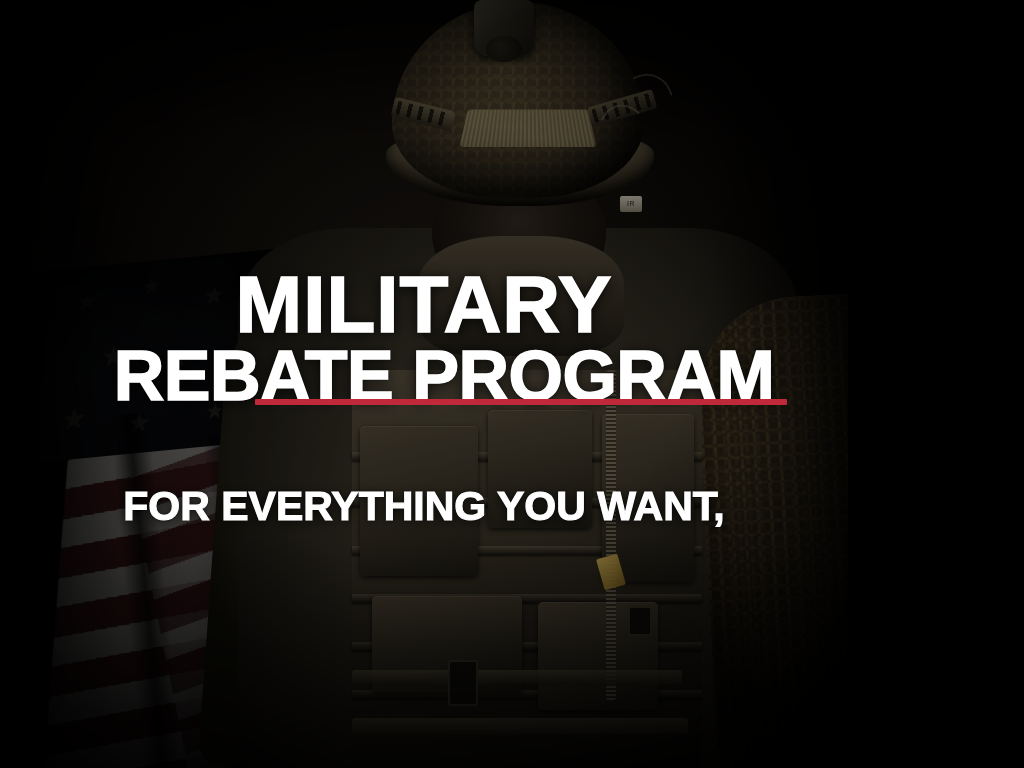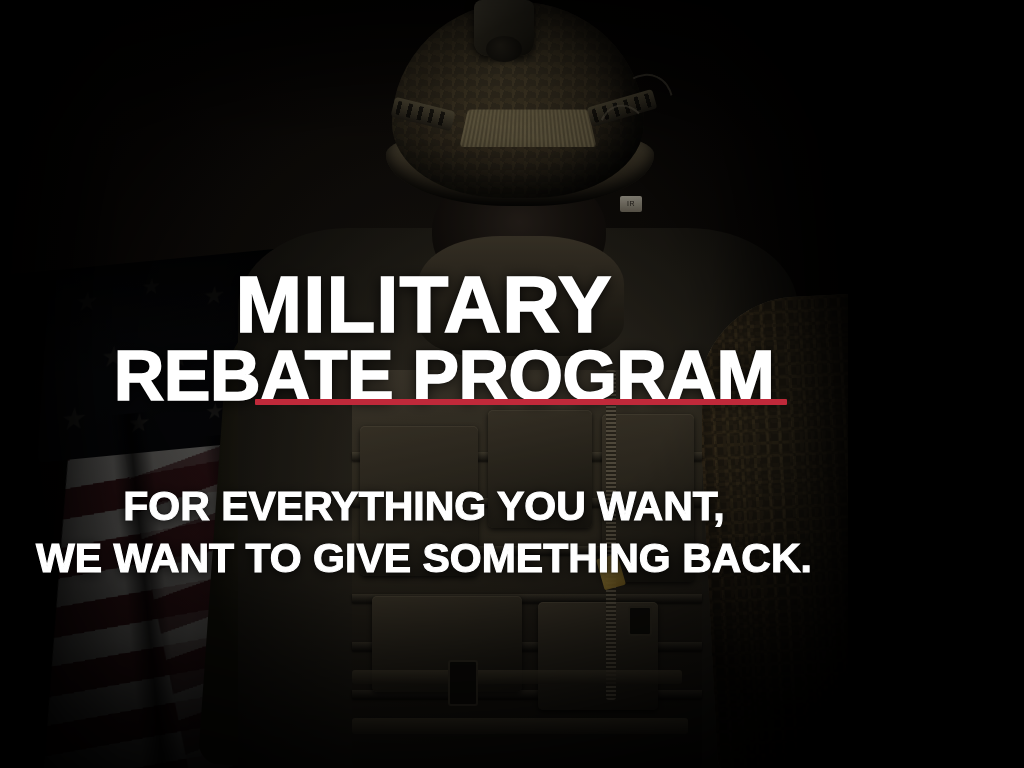--- a/index.html
+++ b/index.html
@@ -489,18 +489,17 @@
 
     <h1 class="headline">
       <span class="line1">MILITARY</span>
       <span class="line2">REBATE PROGRAM</span>
     </h1>
 
     <div class="rule" style="background: rgb(192, 41, 58);"></div>
 
     <h2 class="subhead">
       <span class="sline">FOR EVERYTHING YOU WANT,</span>
-      <span class="sline">WE WANT TO GIVE SOMETHING BACK.</span>
     </h2>
 
   </div>
 
 </div>
 
 </body></html>

